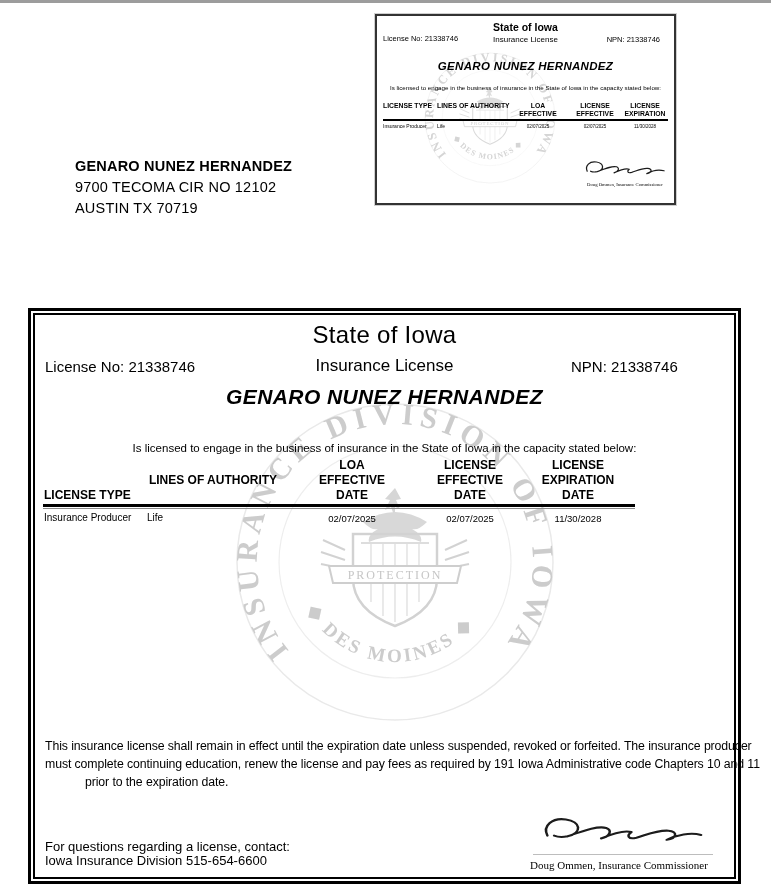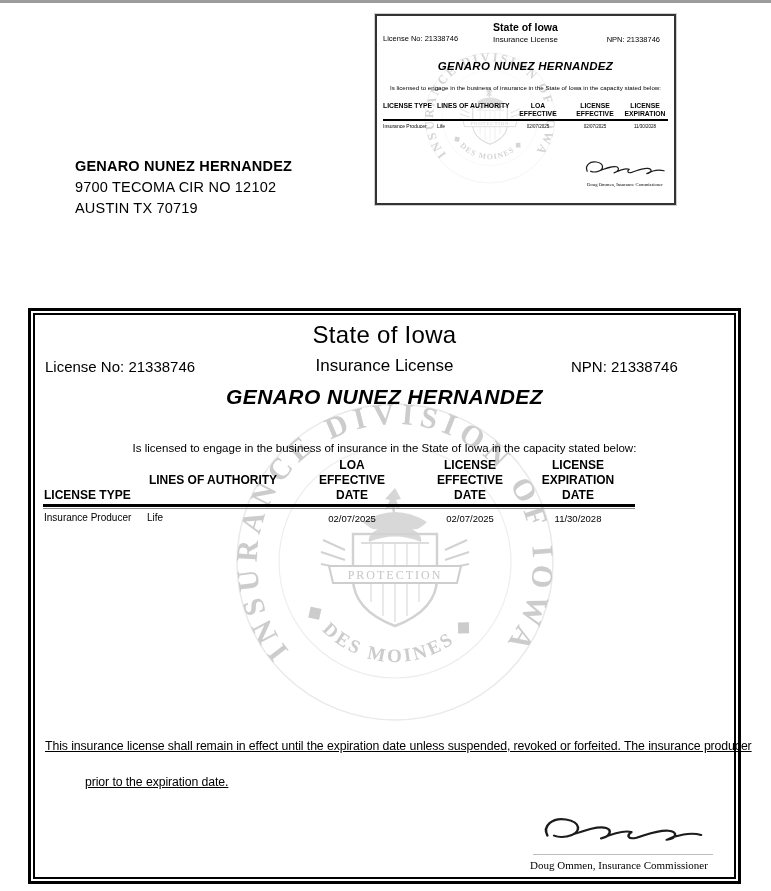--- a/index.html
+++ b/index.html
@@ -46,21 +46,21 @@
   .g-npn{left:540px;top:47px;font-size:15px;white-space:nowrap;}
   .g-name{top:74px;font-weight:bold;font-style:italic;font-size:21px;letter-spacing:.4px;}
   .g-cap{top:131px;font-size:11.5px;}
   .g-h{font-size:12px;font-weight:bold;line-height:15px;white-space:nowrap;}
   .g-hc{text-align:center;width:120px;}
   .g-rule{left:12px;top:193px;width:592px;height:5px;
           border-top:3px solid #000;border-bottom:1px solid #8a8a8a;box-sizing:border-box;}
   .g-cell{font-size:10px;white-space:nowrap;}
   .g-date{font-size:9.5px;text-align:center;width:120px;}
   #cert .seal-wrap{left:194px;top:81px;width:340px;height:340px;opacity:.9;}
-  .g-notice{left:14px;font-size:12.3px;white-space:nowrap;letter-spacing:-0.1px;text-decoration:underline;}
+  .g-notice{left:14px;font-size:12.3px;white-space:nowrap;letter-spacing:-0.1px;}
   .g-contact{left:14px;font-size:13px;white-space:nowrap;}
   .g-contact a{color:#000;text-decoration:underline;}
   #cert .sig-wrap{left:508px;top:498px;width:168px;height:42px;}
   .g-sigline{left:502px;top:543px;width:180px;height:1px;background:#bdbdbd;}
   .g-comm{left:498px;top:548px;width:180px;text-align:center;font-size:11px;
           font-family:"Liberation Serif",serif;white-space:nowrap;}
   .seal-wrap,.sig-wrap{position:absolute;z-index:0;}
   .txt{z-index:2;}
 </style>
 </head>
@@ -175,22 +175,25 @@
   <div class="abs g-h g-hc txt" style="left:487px;top:177px;">DATE</div>
   <div class="abs g-rule txt"></div>
 
   <div class="abs g-cell txt" style="left:13px;top:201px;">Insurance Producer</div>
   <div class="abs g-cell txt" style="left:116px;top:201px;">Life</div>
   <div class="abs g-date txt" style="left:261px;top:201.5px;">02/07/2025</div>
   <div class="abs g-date txt" style="left:379px;top:201.5px;">02/07/2025</div>
   <div class="abs g-date txt" style="left:487px;top:201.5px;">11/30/2028</div>
 
   <div class="abs g-notice txt" style="top:428px;">This insurance license shall remain in effect until the expiration date unless suspended, revoked or forfeited. The insurance producer</div>
+  <div class="abs g-notice txt" style="top:446px;">must complete continuing education, renew the license and pay fees as required by 191 Iowa Administrative code Chapters 10 and 11</div>
   <div class="abs g-notice txt" style="top:464px;padding-left:40px;">prior to the expiration date.</div>
 
+  <div class="abs g-contact txt" style="top:528px;">For questions regarding a license, contact:</div>
+  <div class="abs g-contact txt" style="top:542px;">Iowa Insurance Division 515-654-6600</div>
 
   <div class="sig-wrap">
     <svg width="168" height="42" viewBox="0 0 200 60" preserveAspectRatio="none">
         <use href="#sig"></use>
       </svg>
   </div>
   <div class="abs g-sigline txt"></div>
   <div class="abs g-comm txt">Doug Ommen, Insurance Commissioner</div>
 </div>
 

